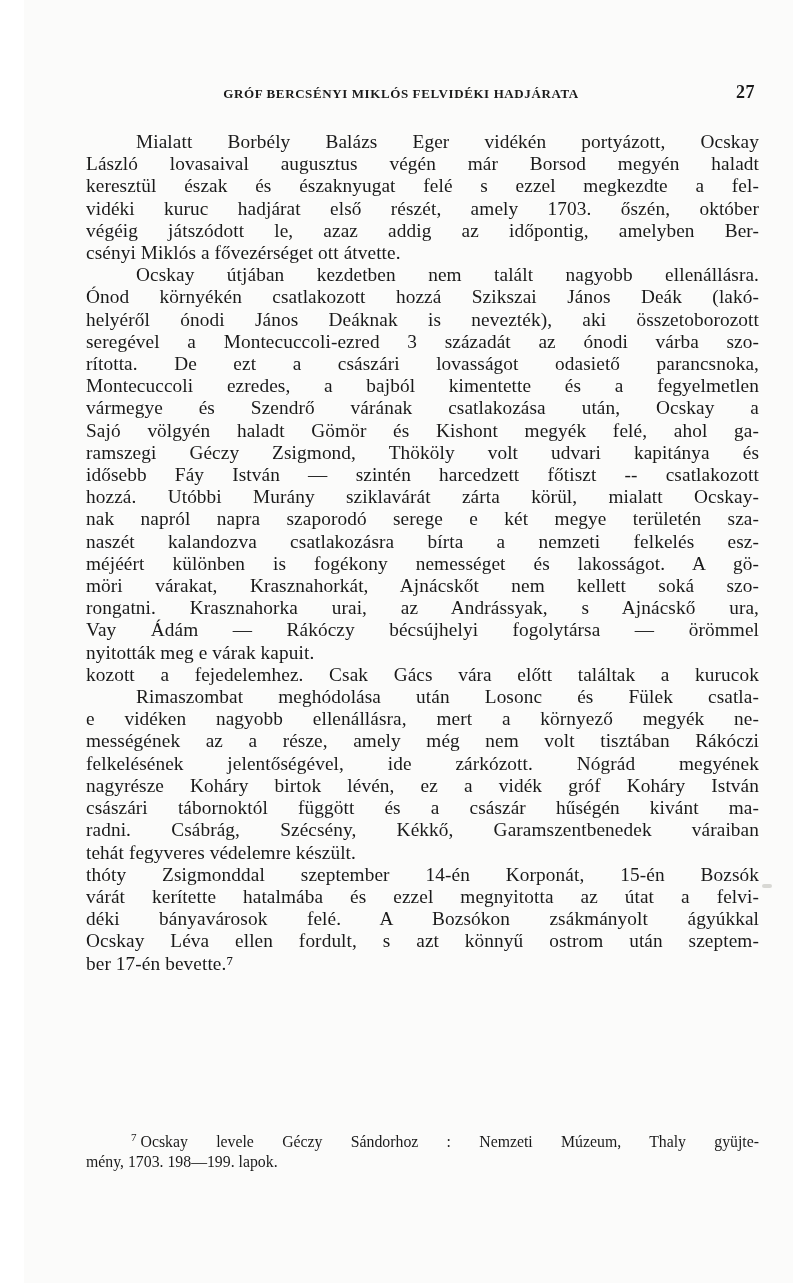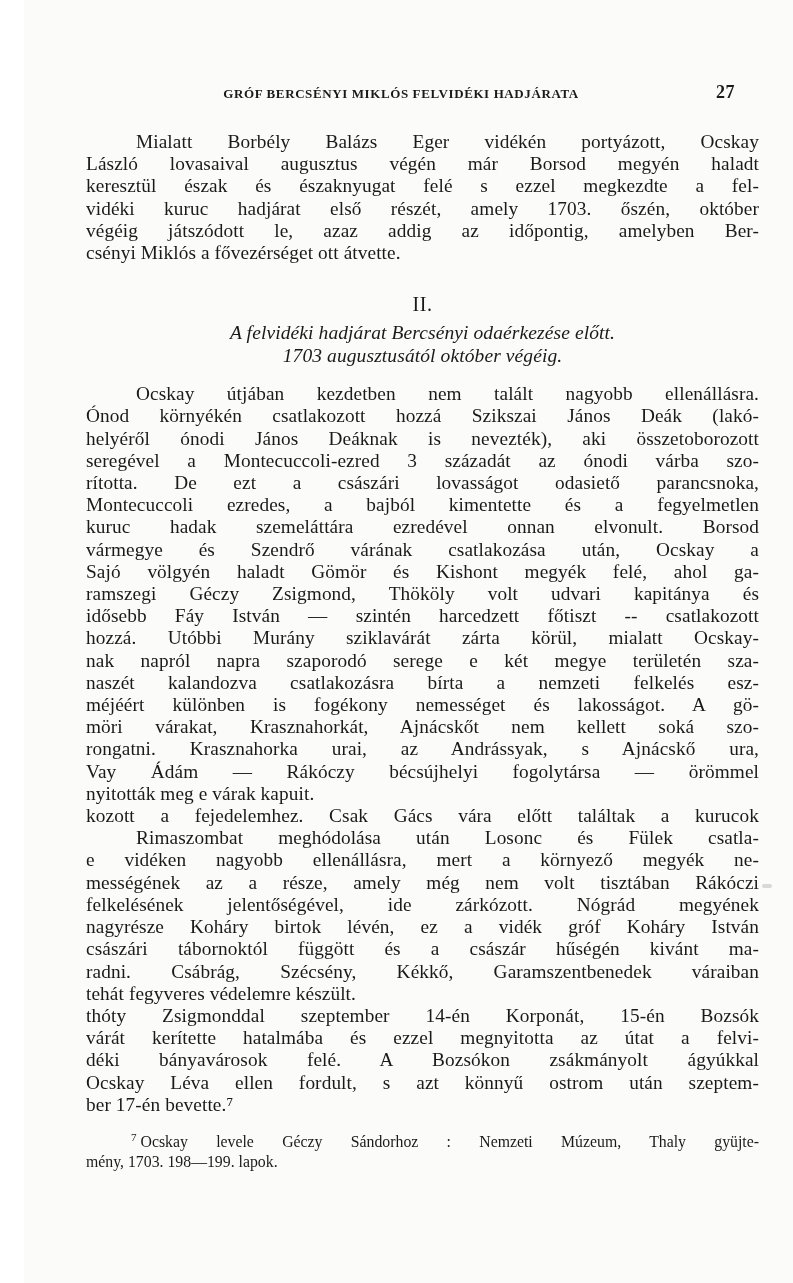--- a/index.html
+++ b/index.html
@@ -20,21 +20,21 @@
   }
   .header-title {
     position: absolute; left: 0; top: 2px; width: 630px;
     text-align: center;
     font-size: 13px;
     font-weight: 700;
     letter-spacing: 0.6px;
     white-space: nowrap;
   }
   .page-number {
-    position: absolute; right: 24px; top: -2px;
+    position: absolute; right: 4px; top: -2px;
     font-size: 18px;
     font-weight: 700;
     letter-spacing: 0.5px;
   }
   
   .text-block {
     position: absolute;
     top: 131px; left: 62px; width: 673px;
     font-size: 19.3px;
     line-height: 22.2px;
@@ -107,33 +107,27 @@
 
   <div class="text-block" id="content-root">
       <div class="paragraph">
         <div class="pline indent">Mialatt Borbély Balázs Eger vidékén portyázott, Ocskay</div>
         <div class="pline">László lovasaival augusztus végén már Borsod megyén haladt</div>
         <div class="pline">keresztül észak és északnyugat felé s ezzel megkezdte a fel-</div>
         <div class="pline">vidéki kuruc hadjárat első részét, amely 1703. őszén, október</div>
         <div class="pline">végéig játszódott le, azaz addig az időpontig, amelyben Ber-</div>
         <div class="pline last">csényi Miklós a fővezérséget ott átvette.</div>
       </div>
-      <div class="section-heading">
-        <div class="section-number">II.</div>
-        <div class="section-subtitle">A felvidéki hadjárat Bercsényi odaérkezése előtt.</div>
-        <div class="section-subtitle">1703 augusztusától október végéig.</div>
-      </div>
       <div class="paragraph">
         <div class="pline indent">Ocskay útjában kezdetben nem talált nagyobb ellenállásra.</div>
         <div class="pline">Ónod környékén csatlakozott hozzá Szikszai János Deák (lakó-</div>
         <div class="pline">helyéről ónodi János Deáknak is nevezték), aki összetoborozott</div>
         <div class="pline">seregével a Montecuccoli-ezred 3 századát az ónodi várba szo-</div>
         <div class="pline">rította. De ezt a császári lovasságot odasiető parancsnoka,</div>
         <div class="pline">Montecuccoli ezredes, a bajból kimentette és a fegyelmetlen</div>
-        <div class="pline">kuruc hadak szemeláttára ezredével onnan elvonult. Borsod</div>
         <div class="pline">vármegye és Szendrő várának csatlakozása után, Ocskay a</div>
         <div class="pline">Sajó völgyén haladt Gömör és Kishont megyék felé, ahol ga-</div>
         <div class="pline">ramszegi Géczy Zsigmond, Thököly volt udvari kapitánya és</div>
         <div class="pline">idősebb Fáy István — szintén harcedzett főtiszt -- csatlakozott</div>
         <div class="pline">hozzá. Utóbbi Murány sziklavárát zárta körül, mialatt Ocskay-</div>
         <div class="pline">nak napról napra szaporodó serege e két megye területén sza-</div>
         <div class="pline">naszét kalandozva csatlakozásra bírta a nemzeti felkelés esz-</div>
         <div class="pline">méjéért különben is fogékony nemességet és lakosságot. A gö-</div>
         <div class="pline">möri várakat, Krasznahorkát, Ajnácskőt nem kellett soká szo-</div>
         <div class="pline">rongatni. Krasznahorka urai, az Andrássyak, s Ajnácskő ura,</div>

